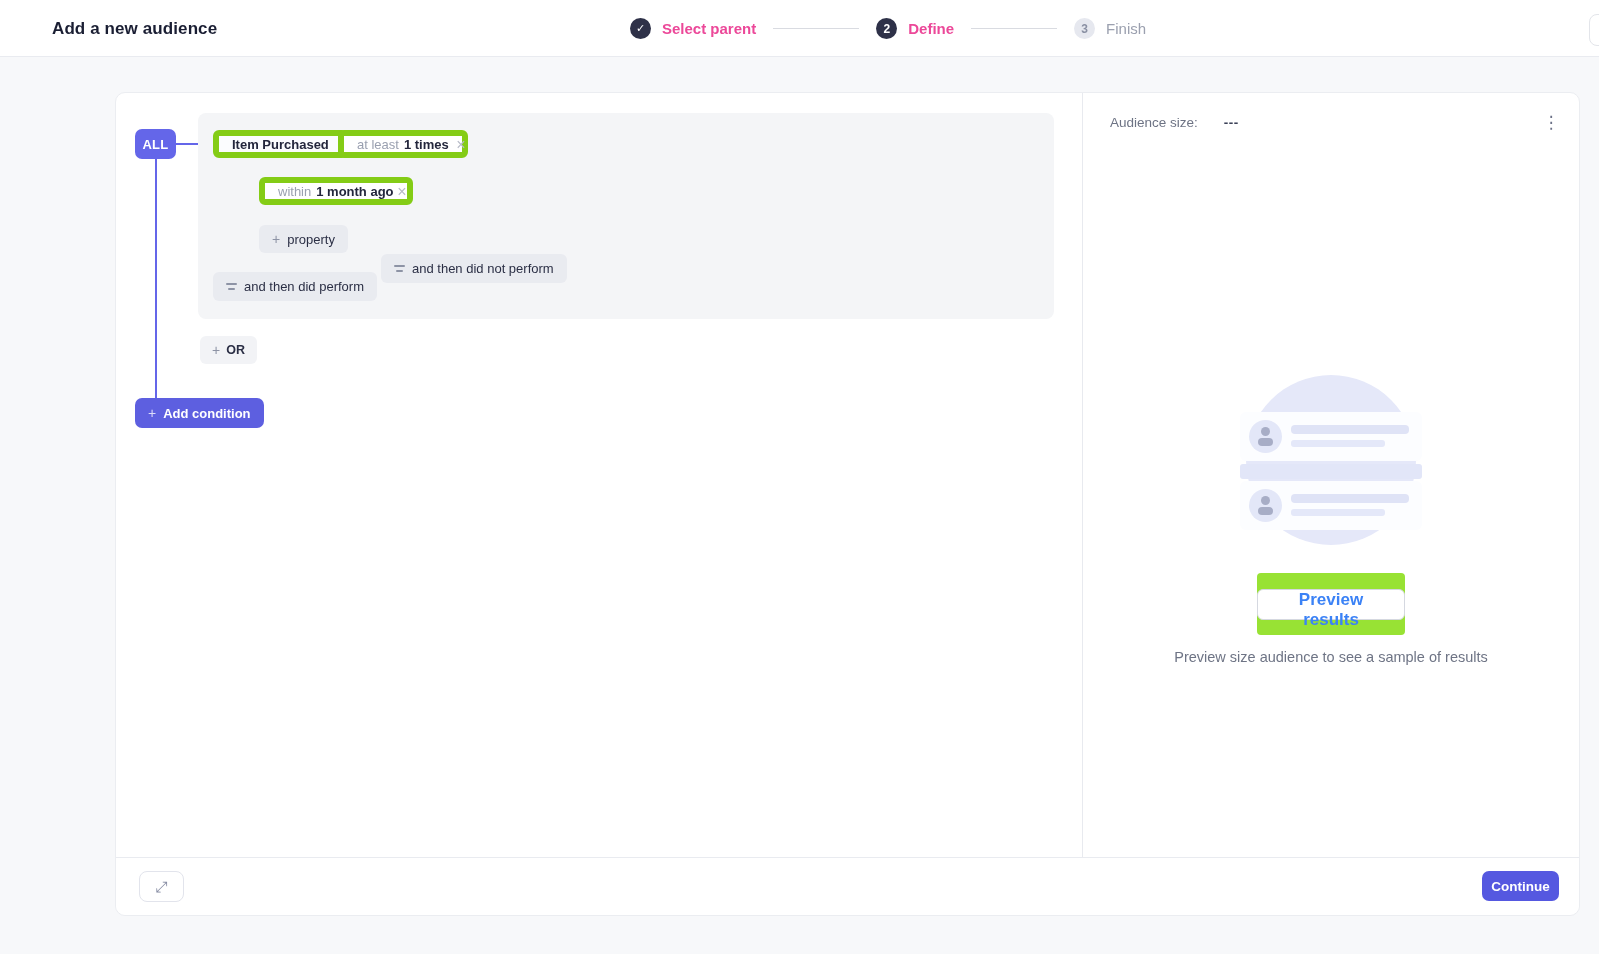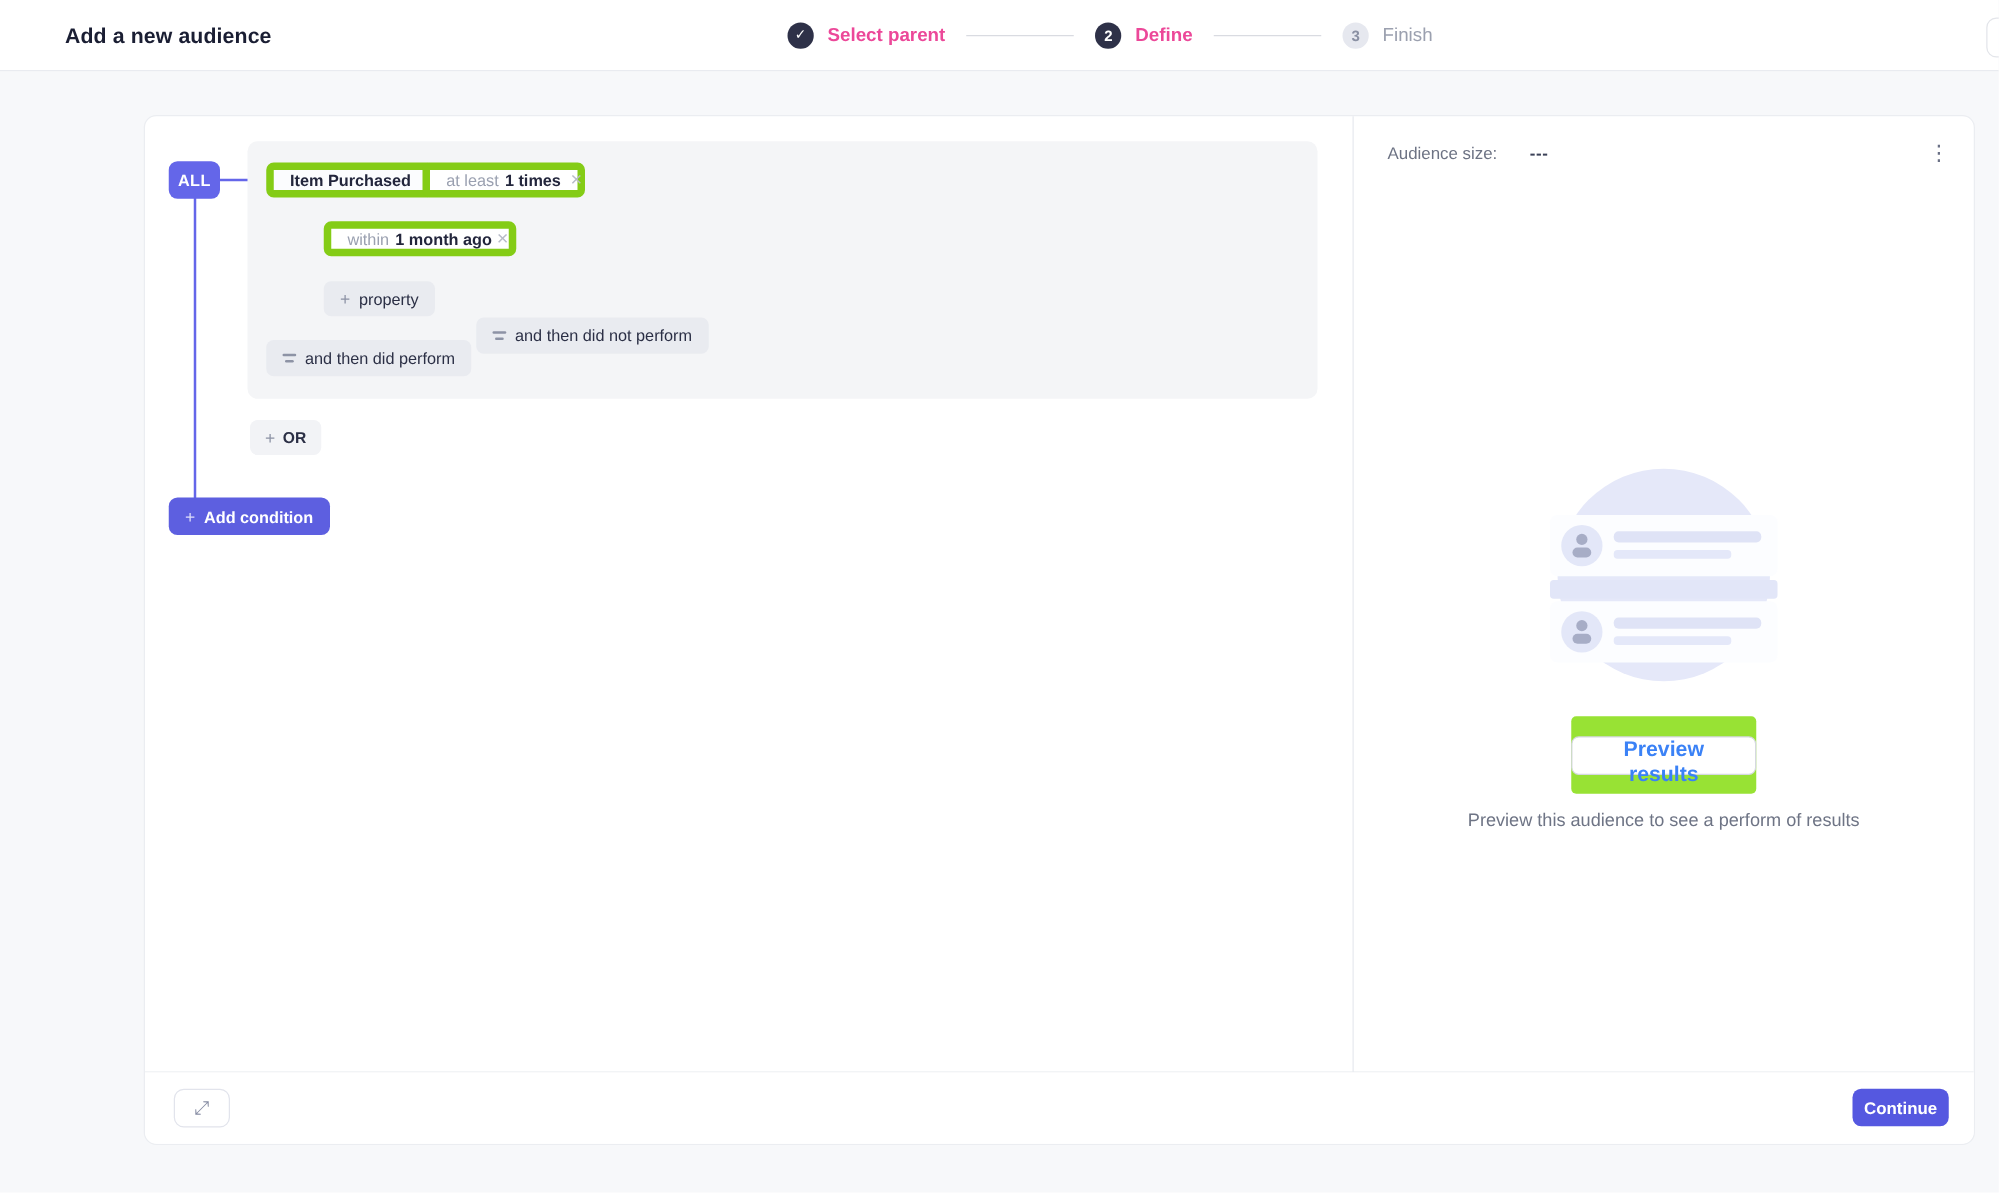--- a/index.html
+++ b/index.html
@@ -315,21 +315,21 @@
         </div>
         <div class="illus-bar-a"></div>
         <div class="illus-bar-b"></div>
       </div>
     </div>
 
     <div class="preview-highlight">
       <button class="preview-btn">Preview results</button>
     </div>
 
-    <div class="preview-caption">Preview this audience to see a perform of results</div>
+    <div class="preview-caption">Preview size audience to see a sample of results</div>
   </div>
 
   <div class="card-footer">
     <div class="expand-btn">
       <span>⤢</span>
     </div>
     <button class="continue-btn">Continue</button>
   </div>
 
 </div>

